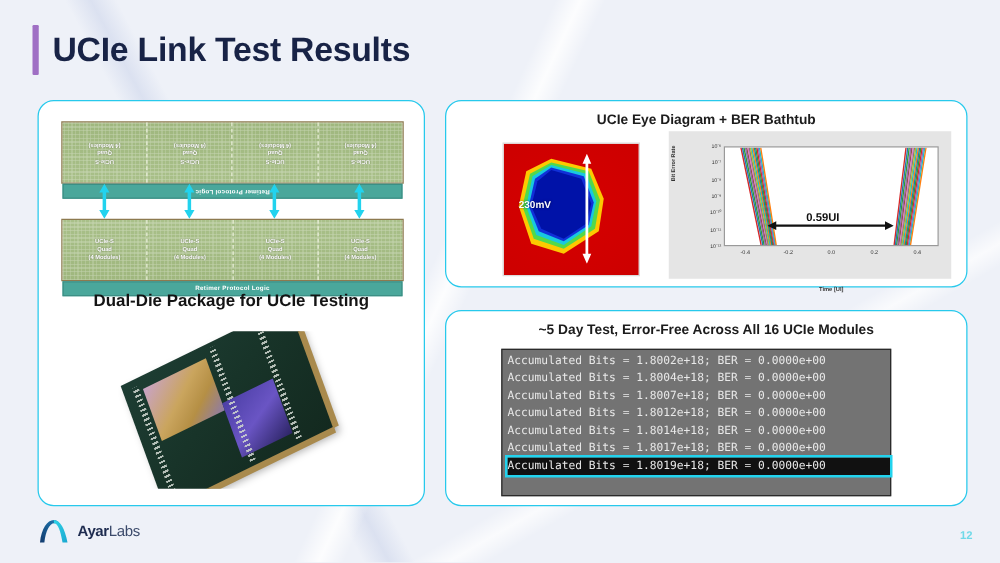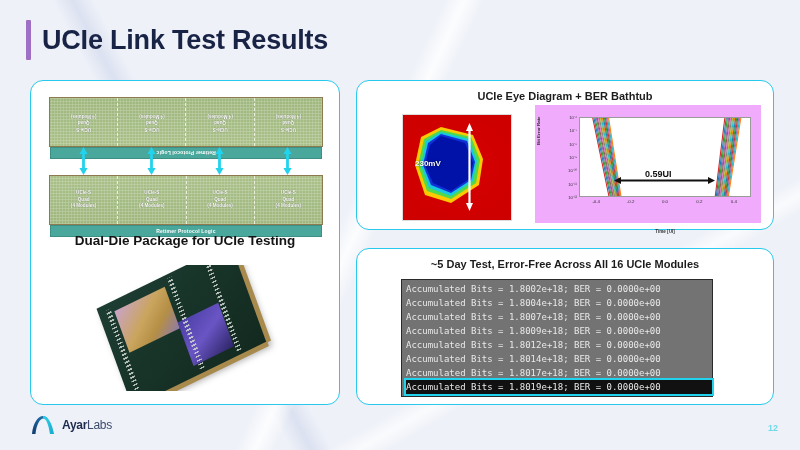--- a/index.html
+++ b/index.html
@@ -72,21 +72,21 @@
   
   .eye-box{position:absolute;left:45px;top:33px;width:108px;height:105px;
      background:radial-gradient(ellipse 140% 120% at 50% 50%, #d60000 0%, #cc0000 60%, #b80000 100%);
      border:1px solid #dcdcdc;overflow:hidden;}
   .eye-open{position:absolute;left:8px;top:10px;width:80px;height:82px;}
   .eye-label{position:absolute;left:12px;top:44px;font-size:8px;font-weight:bold;color:#ffffff;z-index:5;
      text-shadow:0 0 2px rgba(0,0,0,.6);}
   .eye-arrow{position:absolute;left:62px;top:8px;z-index:6;}
 
   
-  .bt-box{position:absolute;left:178px;top:24px;width:226px;height:118px;background:#f0abfc;}
+  .bt-box{position:absolute;left:178px;top:24px;width:226px;height:118px;background:#e5e5e5;}
   .bt-plot{position:absolute;left:44px;top:12px;right:10px;bottom:26px;border:1px solid #9a9a9a;background:#fff;overflow:hidden;}
   .bt-ylabel{position:absolute;left:1px;top:40px;font-size:4.4px;font-weight:bold;color:#333;
      transform:rotate(-90deg);transform-origin:left top;white-space:nowrap;}
   .bt-ytick{position:absolute;right:0;font-size:4.2px;color:#333;text-align:right;white-space:nowrap;transform:translateY(-50%);}
   .bt-xtick{position:absolute;top:2px;font-size:4.4px;color:#333;transform:translateX(-50%);white-space:nowrap;}
   .bt-xlabel{position:absolute;left:0;right:0;top:10px;text-align:center;font-size:4.6px;font-weight:bold;color:#333;}
   .bt-ui{position:absolute;font-size:9px;font-weight:bold;color:#111;}
 
   
   .term{position:absolute;left:44px;top:30px;width:312px;height:118px;background:#737373;
@@ -283,21 +283,20 @@
     <div class="bt-ui" style="left:110px;bottom:44px;">0.59UI</div>
   </div>
 </div>
 
 <div class="panel" id="panel-ber">
   <div class="panel-title" style="top:9px;">~5 Day Test, Error-Free Across All 16 UCIe Modules</div>
   <div class="term" id="term">
       <div class="term-line">Accumulated Bits = 1.8002e+18; BER = 0.0000e+00</div>
       <div class="term-line">Accumulated Bits = 1.8004e+18; BER = 0.0000e+00</div>
       <div class="term-line">Accumulated Bits = 1.8007e+18; BER = 0.0000e+00</div>
-      <div class="term-line">Accumulated Bits = 1.8009e+18; BER = 0.0000e+00</div>
       <div class="term-line">Accumulated Bits = 1.8012e+18; BER = 0.0000e+00</div>
       <div class="term-line">Accumulated Bits = 1.8014e+18; BER = 0.0000e+00</div>
       <div class="term-line">Accumulated Bits = 1.8017e+18; BER = 0.0000e+00</div>
       <div class="term-line hl">Accumulated Bits = 1.8019e+18; BER = 0.0000e+00</div>
     </div>
 </div>
 
 <div class="footer-logo">
   <svg width="26" height="22" viewBox="0 0 26 22">
     <defs>

